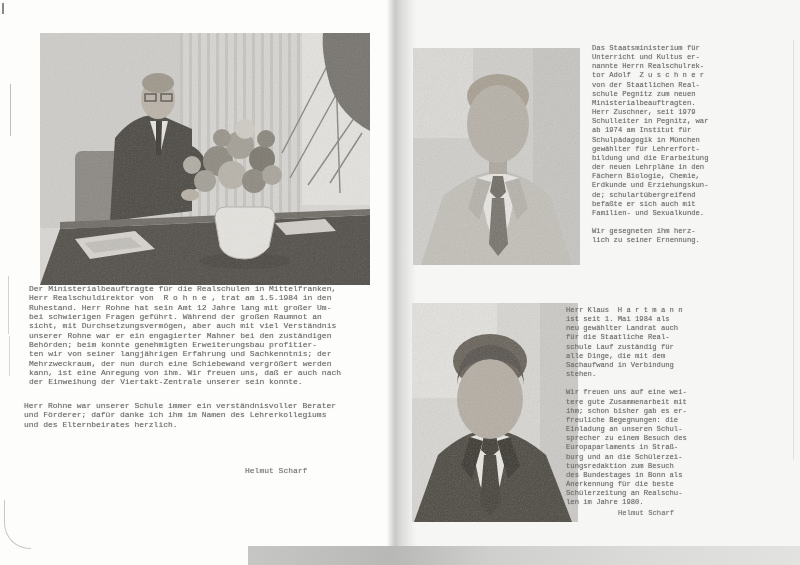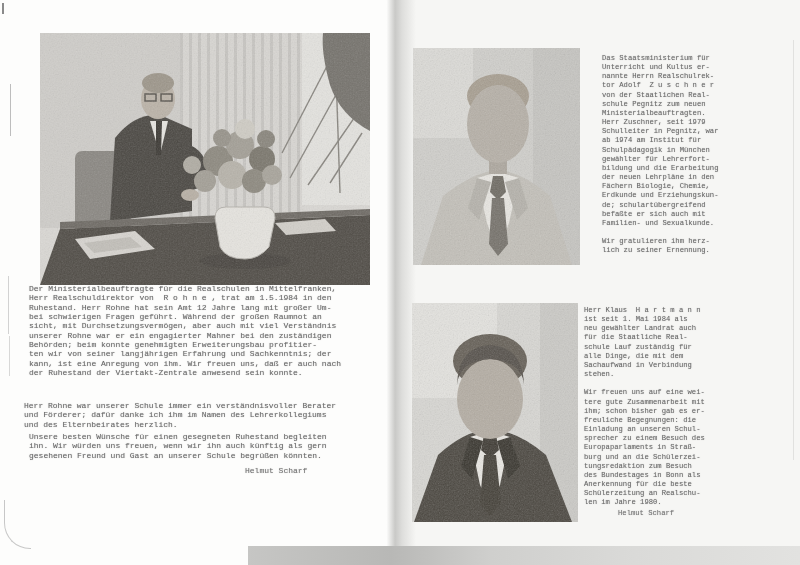--- a/index.html
+++ b/index.html
@@ -36,22 +36,22 @@
   .portrait-bottom { left:412px; top:303px; width:166px; height:219px; }
   .photo svg { display:block; }
   
   .tblock { position:absolute; color:#6c6c6c; text-shadow:0 0 1px rgba(110,110,110,.5); filter:blur(.2px); }
   .tline  { white-space:pre; }
   .left-text  { font-size:8px;   line-height:9.35px; }
   .lp1 { left:29px; top:284px; }
   .lp2 { left:24px; top:401px; }
   .lp3 { left:29px; top:432px; }
   .right-text { font-size:7.2px; line-height:9.15px; }
-  .rc1 { left:592px; top:54px;margin-left:10px;  }
-  .rc2 { left:584px; top:306px;font-family:Liberation Mono, monospace; }
+  .rc1 { left:592px; top:44px;  }
+  .rc2 { left:566px; top:306px;font-family:Liberation Mono, monospace; }
   .sig { position:absolute; color:#757575; text-shadow:0 0 1px rgba(120,120,120,.5); filter:blur(.25px); white-space:pre; }
   .sig-left  { left:245px; top:466px; font-size:8px; }
   .sig-right { left:618px; top:509px; font-size:7.2px; }
 </style>
 </head>
 <body>
 
 <div class="canvas">
 
   <div class="left-page"></div>
@@ -180,32 +180,28 @@
 
   <div class="tblock left-text lp1">
       <div class="tline">Der Ministerialbeauftragte für die Realschulen in Mittelfranken,</div>
       <div class="tline">Herr Realschuldirektor von  R o h n e , trat am 1.5.1984 in den</div>
       <div class="tline">Ruhestand. Herr Rohne hat sein Amt 12 Jahre lang mit großer Um-</div>
       <div class="tline">bei schwierigen Fragen geführt. Während der großen Raumnot an</div>
       <div class="tline">sicht, mit Durchsetzungsvermögen, aber auch mit viel Verständnis</div>
       <div class="tline">unserer Rohne war er ein engagierter Mahner bei den zuständigen</div>
       <div class="tline">Behörden; beim konnte genehmigten Erweiterungsbau profitier-</div>
       <div class="tline">ten wir von seiner langjährigen Erfahrung und Sachkenntnis; der</div>
+      <div class="tline">Mehrzweckraum, der nun durch eine Schiebewand vergrößert werden</div>
       <div class="tline">kann, ist eine Anregung von ihm. Wir freuen uns, daß er auch nach</div>
-      <div class="tline">der Ruhestand der Viertakt-Zentrale anwesend sein konnte.</div>
+      <div class="tline">der Einweihung der Viertakt-Zentrale unserer sein konnte.</div>
     </div>
   <div class="tblock left-text lp2">
       <div class="tline">Herr Rohne war unserer Schule immer ein verständnisvoller Berater</div>
       <div class="tline">und Förderer; dafür danke ich ihm im Namen des Lehrerkollegiums</div>
       <div class="tline">und des Elternbeirates herzlich.</div>
-    </div>
-  <div class="tblock left-text lp3">
-      <div class="tline">Unsere besten Wünsche für einen gesegneten Ruhestand begleiten</div>
-      <div class="tline">ihn. Wir würden uns freuen, wenn wir ihn auch künftig als gern</div>
-      <div class="tline">gesehenen Freund und Gast an unserer Schule begrüßen könnten.</div>
     </div>
   <div class="sig sig-left">Helmut Scharf</div>
 
   <div class="tblock right-text rc1">
       <div class="tline">Das Staatsministerium für</div>
       <div class="tline">Unterricht und Kultus er-</div>
       <div class="tline">nannte Herrn Realschulrek-</div>
       <div class="tline">tor Adolf  Z u s c h n e r</div>
       <div class="tline">von der Staatlichen Real-</div>
       <div class="tline">schule Pegnitz zum neuen</div>
@@ -216,21 +212,21 @@
       <div class="tline">Schulpädagogik in München</div>
       <div class="tline">gewählter für Lehrerfort-</div>
       <div class="tline">bildung und die Erarbeitung</div>
       <div class="tline">der neuen Lehrpläne in den</div>
       <div class="tline">Fächern Biologie, Chemie,</div>
       <div class="tline">Erdkunde und Erziehungskun-</div>
       <div class="tline">de; schulartübergreifend</div>
       <div class="tline">befaßte er sich auch mit</div>
       <div class="tline">Familien- und Sexualkunde.</div>
       <div class="tline">&nbsp;</div>
-      <div class="tline">Wir gratulieren ihm herz-</div>
+      <div class="tline">Wir gesegneten ihm herz-</div>
       <div class="tline">lich zu seiner Ernennung.</div>
     </div>
   <div class="tblock right-text rc2">
       <div class="tline">Herr Klaus  H a r t m a n n</div>
       <div class="tline">ist seit 1. Mai 1984 als</div>
       <div class="tline">neu gewählter Landrat auch</div>
       <div class="tline">für die Staatliche Real-</div>
       <div class="tline">schule Lauf zuständig für</div>
       <div class="tline">alle Dinge, die mit dem</div>
       <div class="tline">Sachaufwand in Verbindung</div>

